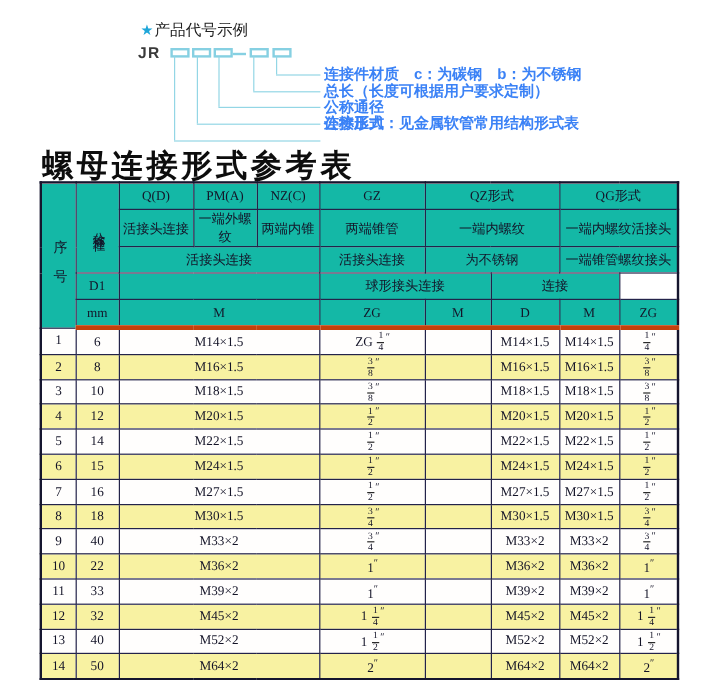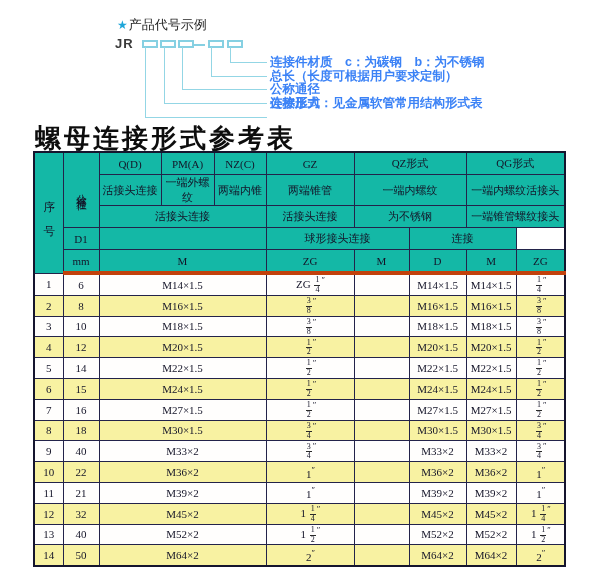--- a/index.html
+++ b/index.html
@@ -240,21 +240,21 @@
           <td>22</td>
           <td colspan="3">M36×2</td>
           <td>1<span class="in">″</span></td>
           <td></td>
           <td>M36×2</td>
           <td>M36×2</td>
           <td>1<span class="in">″</span></td>
         </tr>
         <tr>
           <td>11</td>
-          <td>21</td>
+          <td>33</td>
           <td colspan="3">M39×2</td>
           <td>1<span class="in">″</span></td>
           <td></td>
           <td>M39×2</td>
           <td>M39×2</td>
           <td>1<span class="in">″</span></td>
         </tr>
         <tr>
           <td>12</td>
           <td>32</td>

